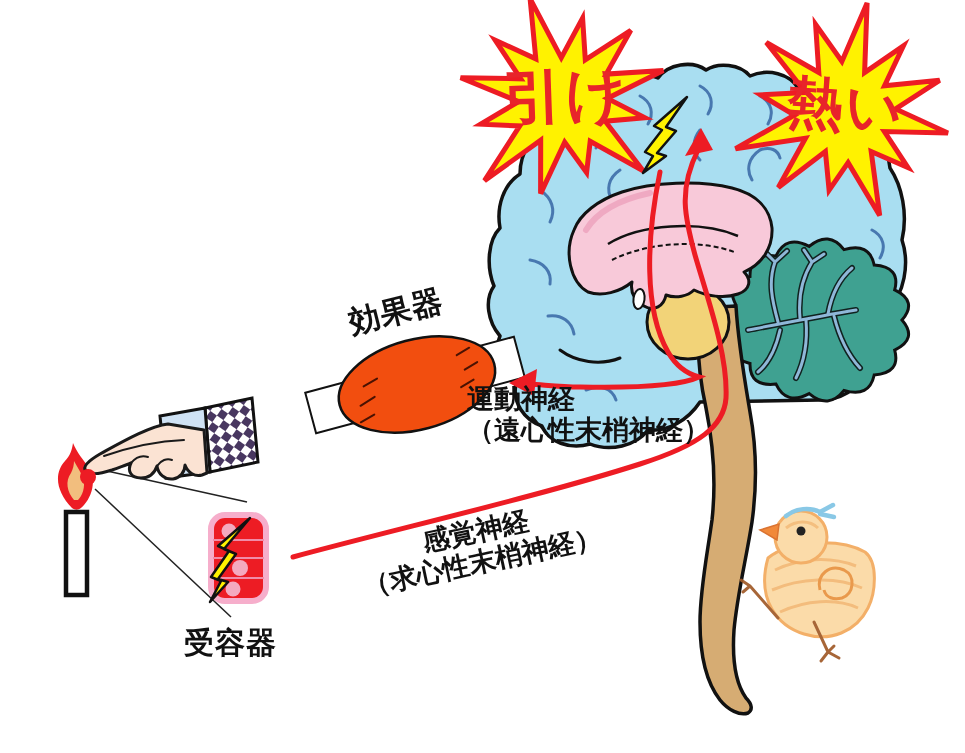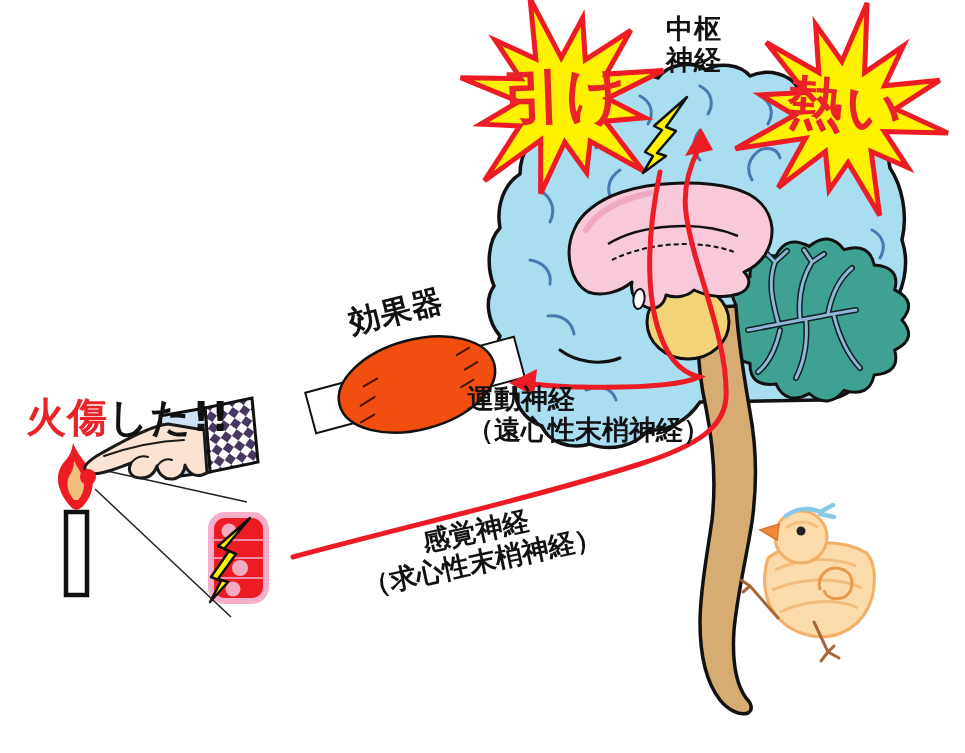--- a/index.html
+++ b/index.html
@@ -191,33 +191,29 @@
       <path d="M 820,512 L 833,505"></path>
       <path d="M 820,514 L 834,517"></path>
     </g>
     <g fill="none" stroke="#a05a28" stroke-width="3" stroke-linecap="round">
       <path d="M 778,618 L 750,586 M 750,586 L 741,580 M 750,586 L 743,592"></path>
       <path d="M 814,622 L 828,652 M 828,652 L 839,658 M 828,652 L 821,661 M 828,652 L 834,646"></path>
     </g>
   </g>
 </svg>
 
-<div class="lbl" style="left:666px;top:14px;font-size:27px;">中枢
-神経</div>
 
 <div class="lbl burst-txt" style="left:486px;top:62px;width:160px;font-size:60px;transform:rotate(-2deg);">引け</div>
 
 <div class="lbl burst-txt" style="left:762px;top:74px;width:168px;font-size:56px;transform:rotate(4deg);">熱い</div>
 
 <div class="lbl" style="left:348px;top:294px;font-size:31px;transform:rotate(-14deg);">効果器</div>
 
 <div class="lbl" style="left:467px;top:384px;width:262px;font-size:27px;text-align:left;letter-spacing:0;">運動神経
 （遠心性末梢神経）</div>
 
 <div class="lbl" style="left:348px;top:516px;width:262px;font-size:27px;text-align:center;letter-spacing:0;transform:rotate(-12deg);">感覚神経
 （求心性末梢神経）</div>
 
-<div class="lbl" style="left:26px;top:350px;font-size:40px;">
-  <span class="red">火傷</span><span>した!!</span>
+
+<div class="lbl" style="left:184px;top:626px;font-size:30px;">受容器</div>
+
 </div>
 
-
-</div>
-
 </body></html>

